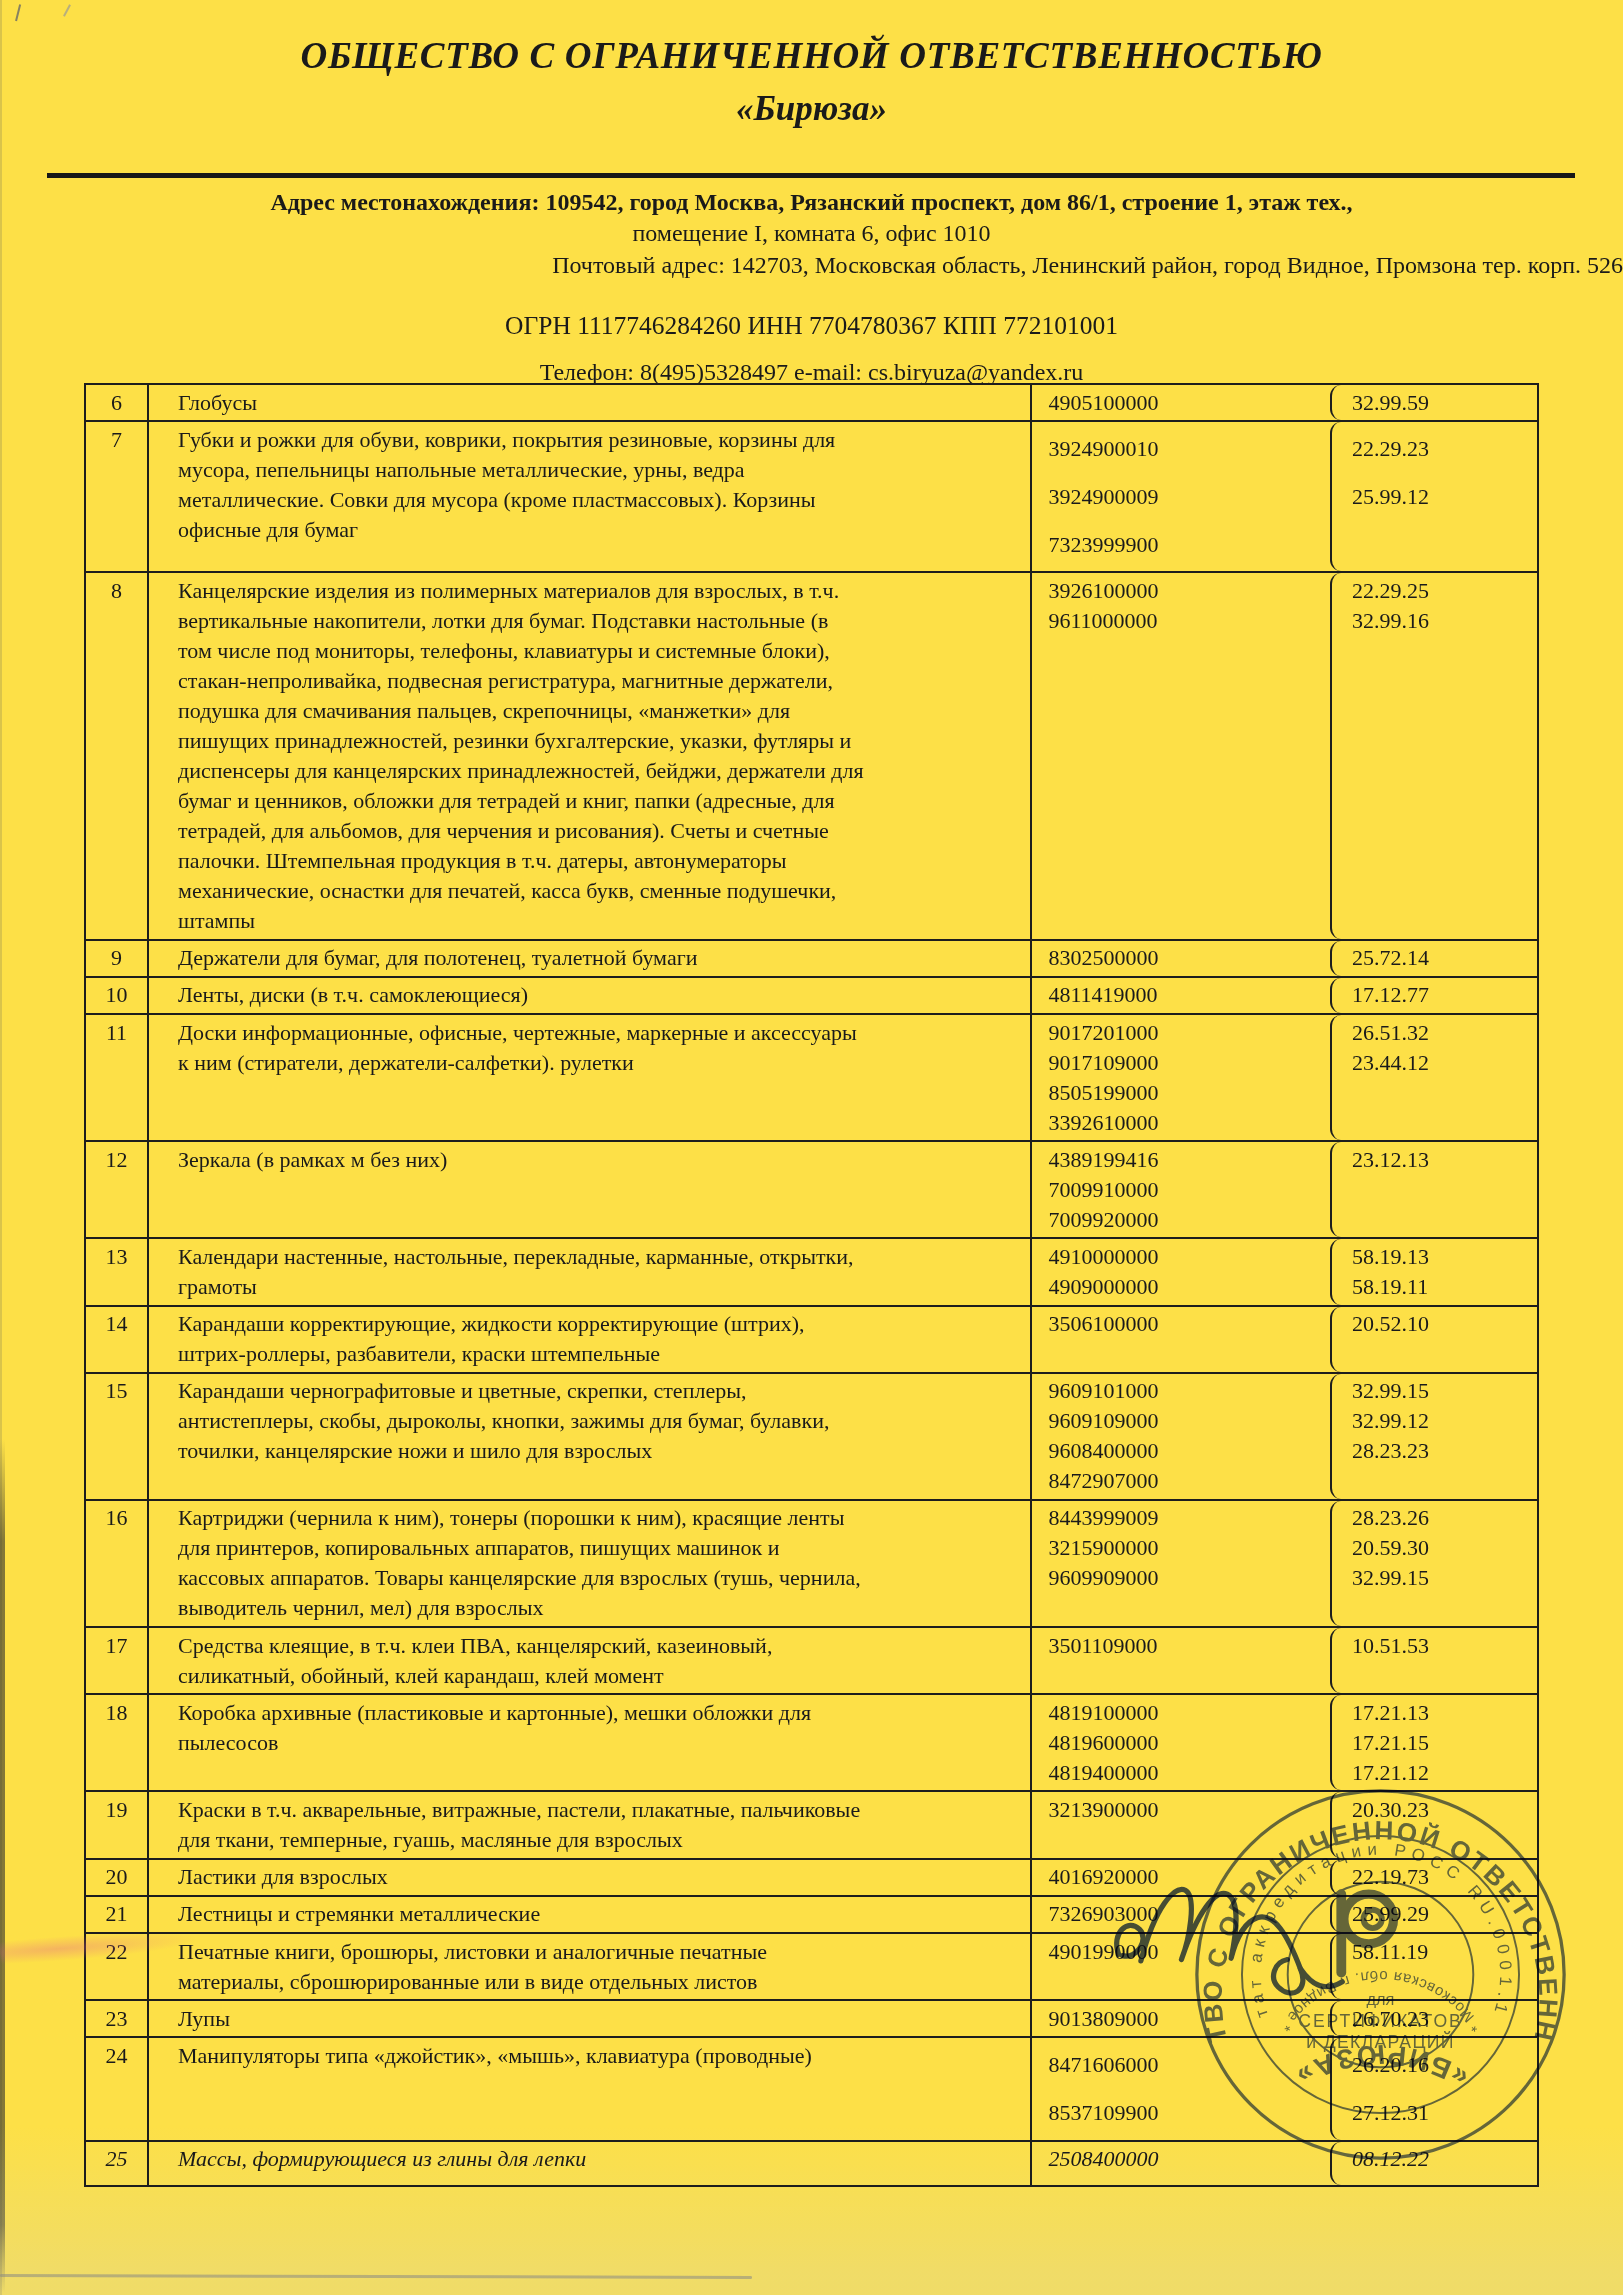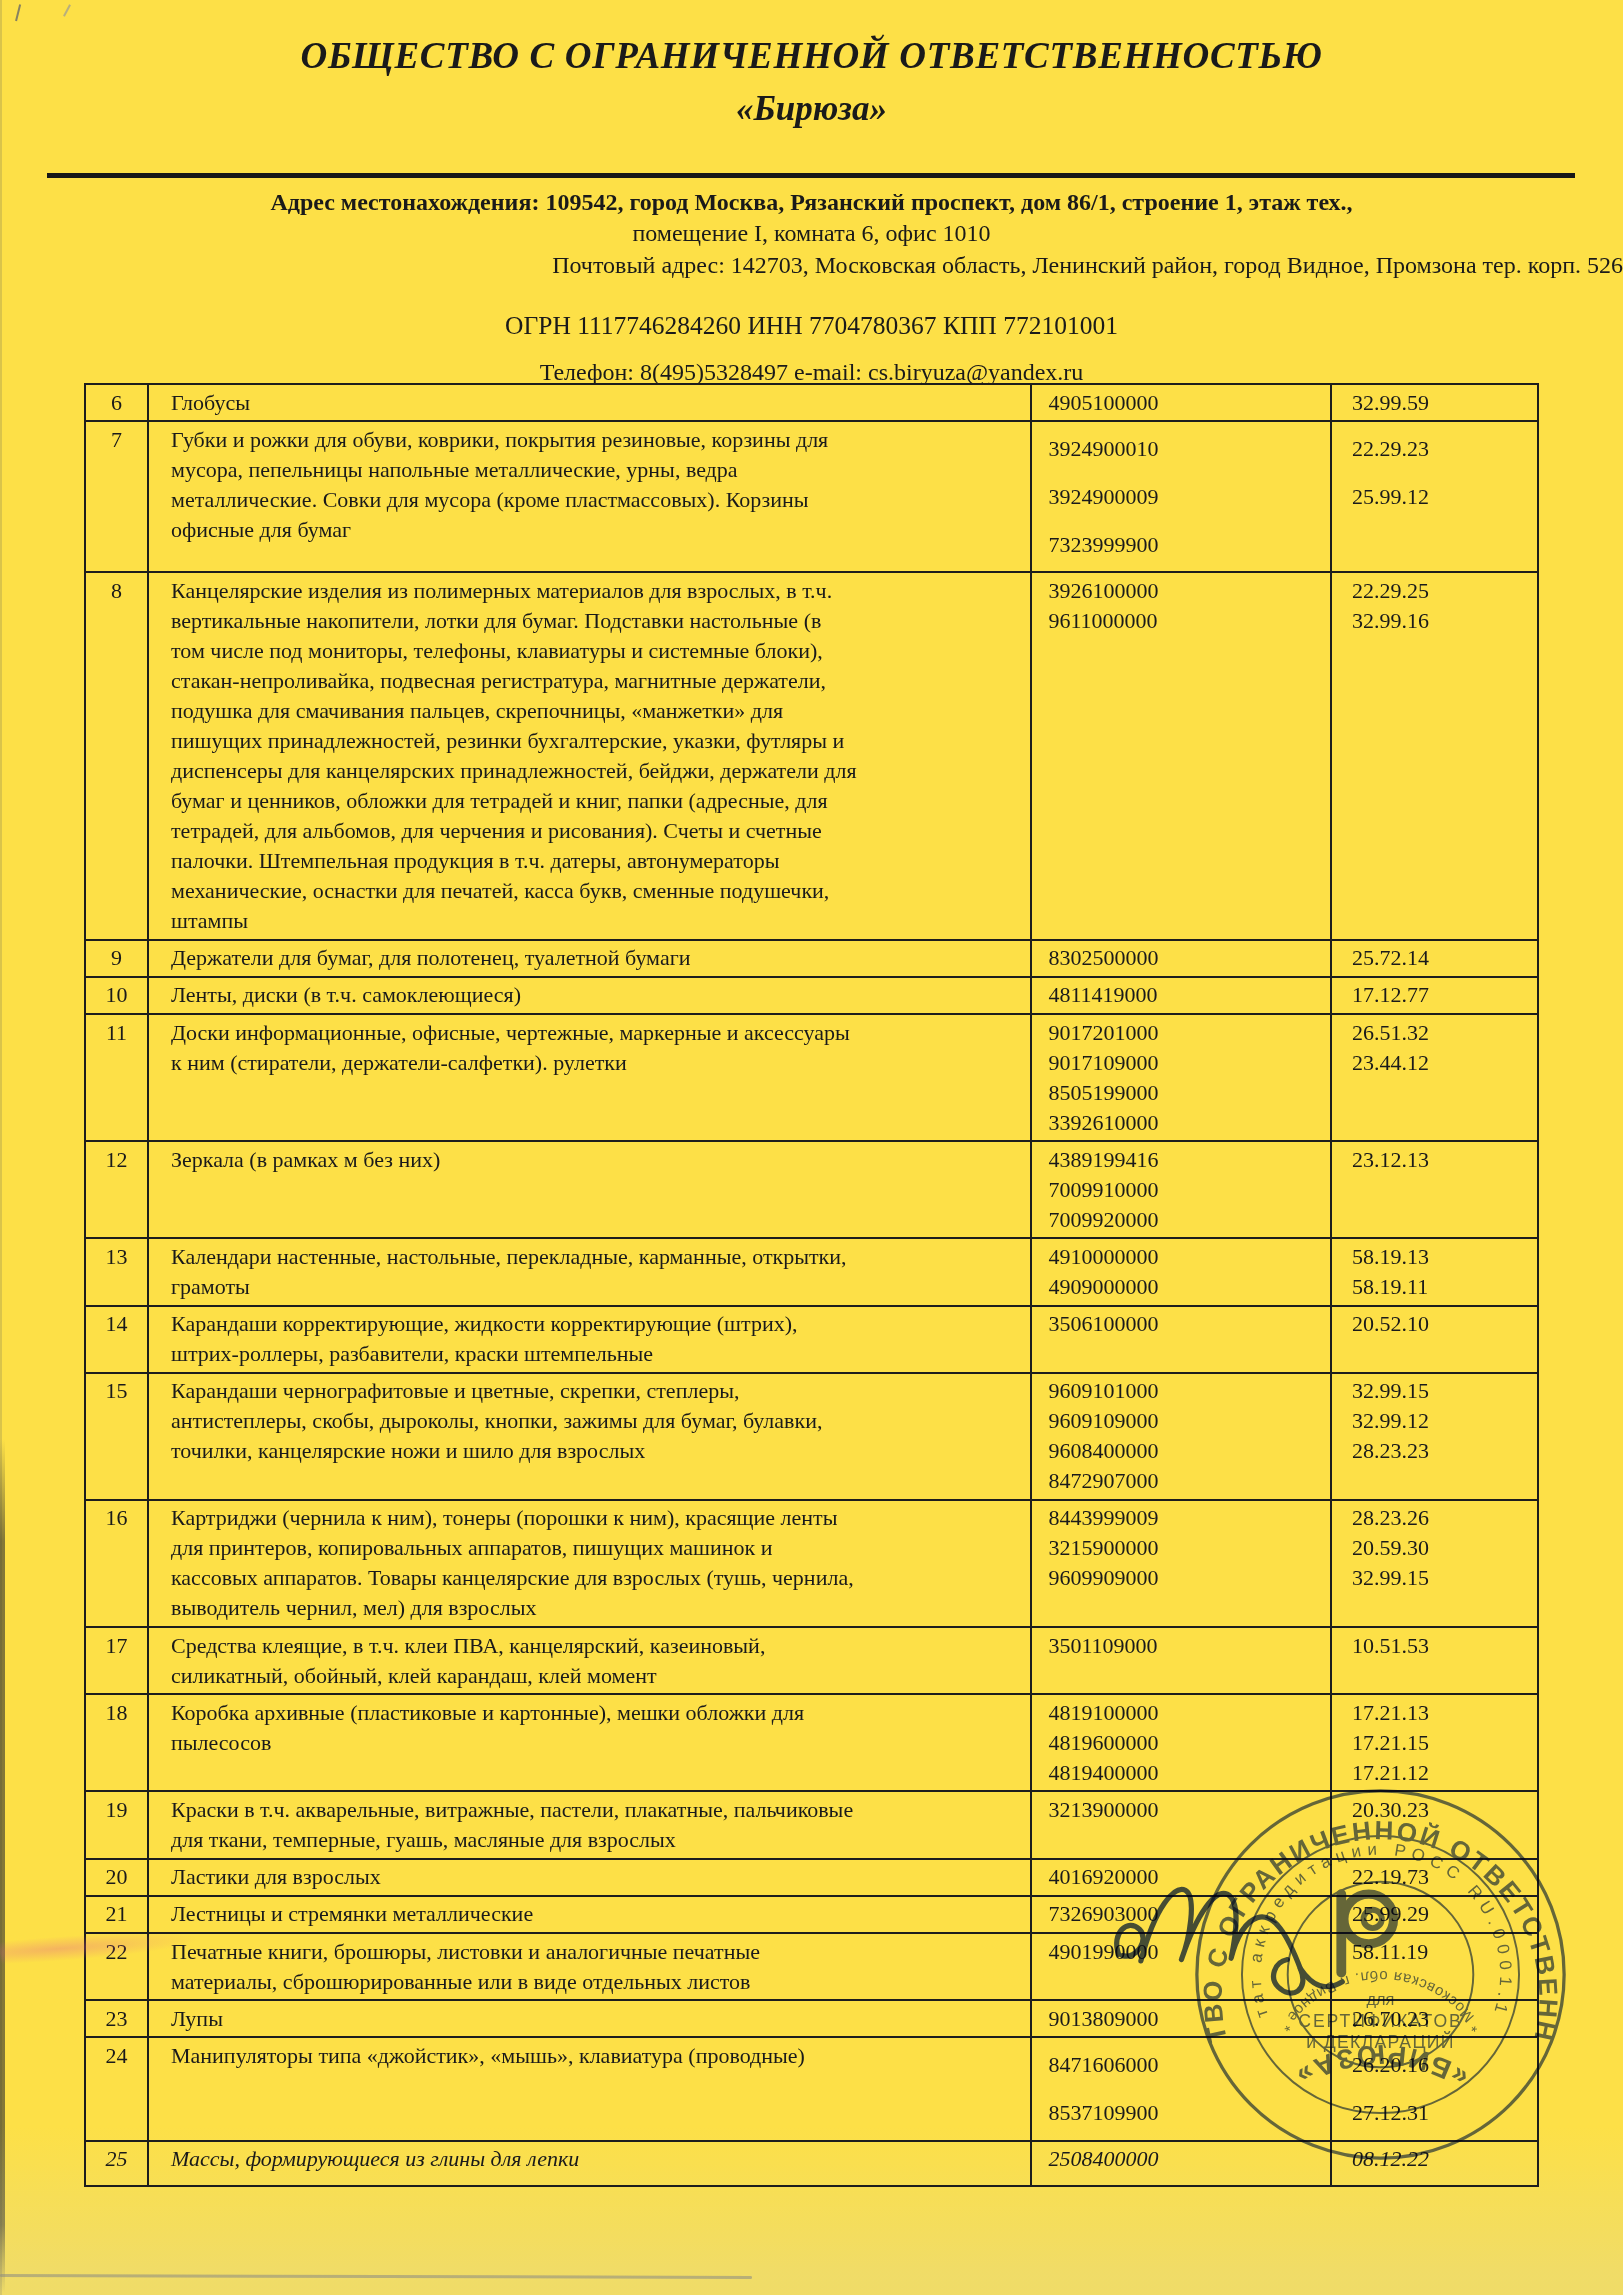--- a/index.html
+++ b/index.html
@@ -21,23 +21,23 @@
   .postal  { top:250px;text-align:right; }
   .reg     { top:310px; font-size:25.5px; }
   .contact { top:357px; }
   
   .doc-table { position:absolute; left:84px; top:383px; width:1455px;
                border:2px solid #1d1d1d; box-sizing:border-box; }
   .t-row { display:grid; grid-template-columns:61px 883px 300px 1fr; }
   .t-row + .t-row { border-top:2px solid #1d1d1d; }
   .cell  { font-size:22px; line-height:30px; padding-top:2.6px; padding-bottom:2.6px; box-sizing:border-box; }
   .c-num   { text-align:center; }
-  .c-desc  { border-left:2px solid #1d1d1d; padding-left:22px; padding-right:19.6px; white-space:pre-line; }
+  .c-desc  { border-left:2px solid #1d1d1d; padding-left:29px; padding-right:19.6px; white-space:pre-line; }
   .c-code  { border-left:2px solid #1d1d1d; padding-left:16.4px; }
-  .c-class { border-left:2px solid #1d1d1d; padding-left:20px; }
+  .c-class { border-left:2px solid #1d1d1d; padding-left:20px;border-radius:11px; }
   .t-row.spread .c-code  > div,
   .t-row.spread .c-class > div { line-height:48px; }
   .t-row.minh { min-height:43px;font-style:italic; }
   
   .stamp     { position:absolute; left:1191px; top:1785px; width:379px; height:379px;
                mix-blend-mode:multiply; opacity:.9; }
   .signature { position:absolute; left:1099px; top:1851px; width:327px; height:170px;
                mix-blend-mode:multiply; opacity:.95; }
   .stamp text, .stamp textPath { font-family:"Liberation Sans","DejaVu Sans",sans-serif; }
   

